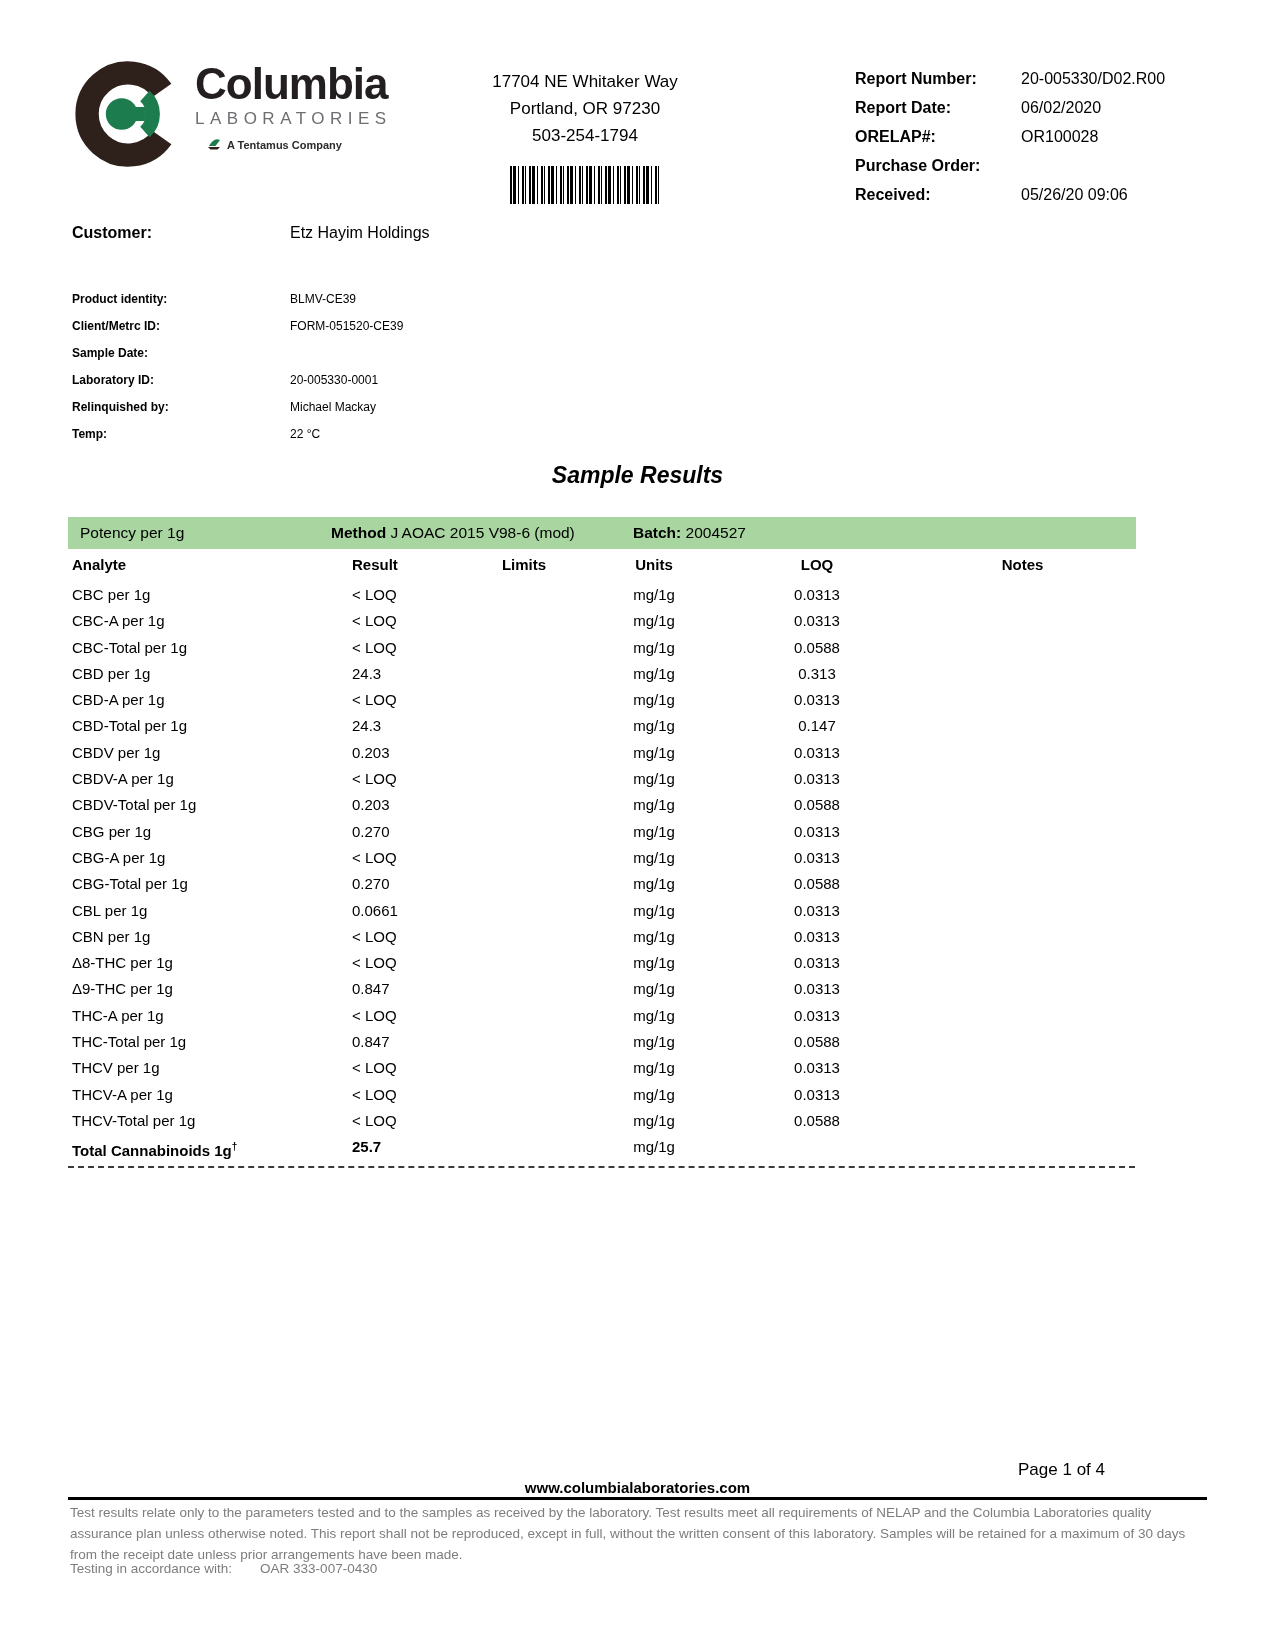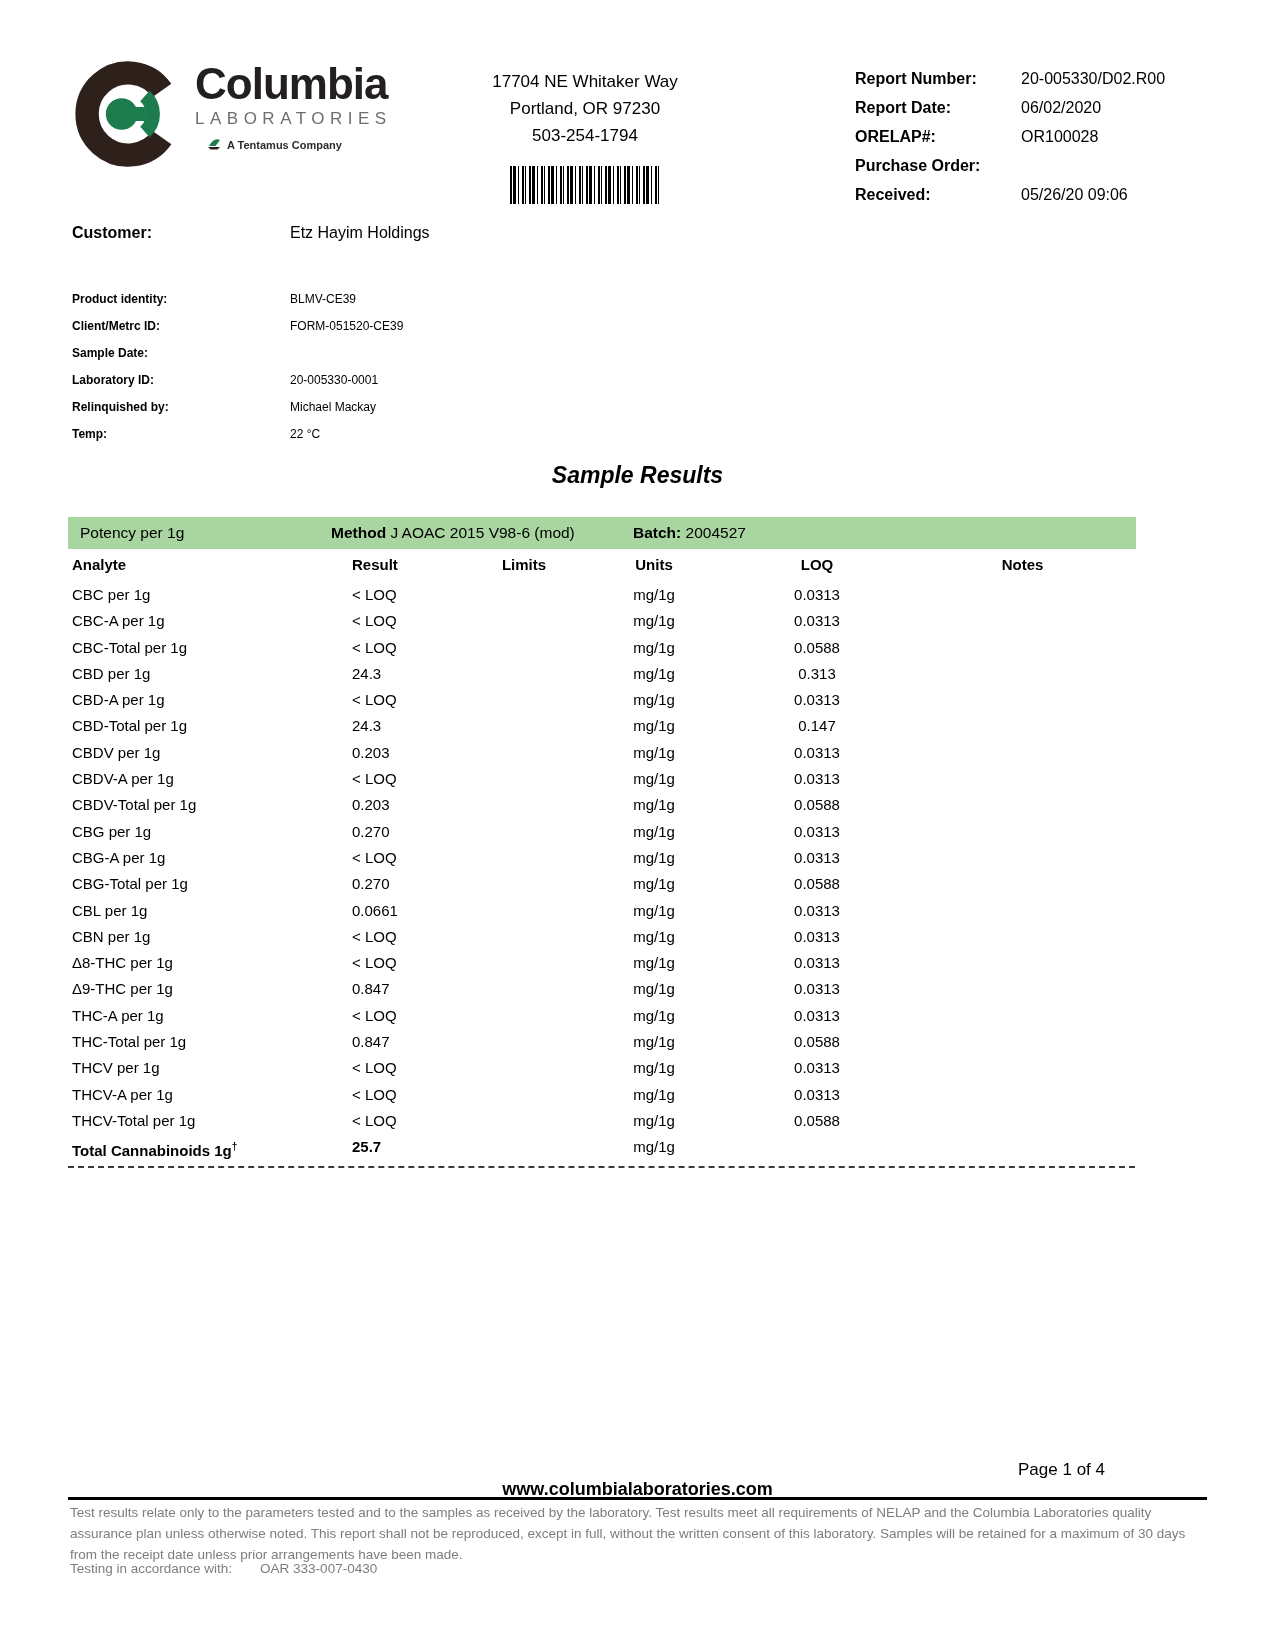--- a/index.html
+++ b/index.html
@@ -64,21 +64,21 @@
   .t-row > div:nth-child(5), .t-row > div:nth-child(6) { text-align:center; }
   .t-row.total > div:nth-child(1), .t-row.total > div:nth-child(2) { font-weight:bold; }
   .t-row sup { font-size:10px; }
 
   .dashes { position:absolute; top:1166px; left:68px; width:1067px;
     border-top:2px dashed #3a3a3a; }
 
   
   .page-num { position:absolute; top:1460px; right:170px; font-size:17px; }
   .site { position:absolute; top:1479px; left:0; right:0; text-align:center;
-    font-weight:bold; font-size:18px; }
+    font-weight:bold; font-size:15px; }
   .footer-rule { position:absolute; top:1497px; left:68px; width:1139px;
     border-top:3px solid #000; }
   .disclaimer { position:absolute; top:1503px; left:70px; width:1138px;
     color:#7d7d7d; font-size:13.5px; line-height:1.55; }
   .testing { position:absolute; top:1561px; left:70px; color:#7d7d7d; font-size:13.5px; display:flex; }
   .testing .t-label { margin-right:28px; }
 </style>
 </head>
 <body>
 

